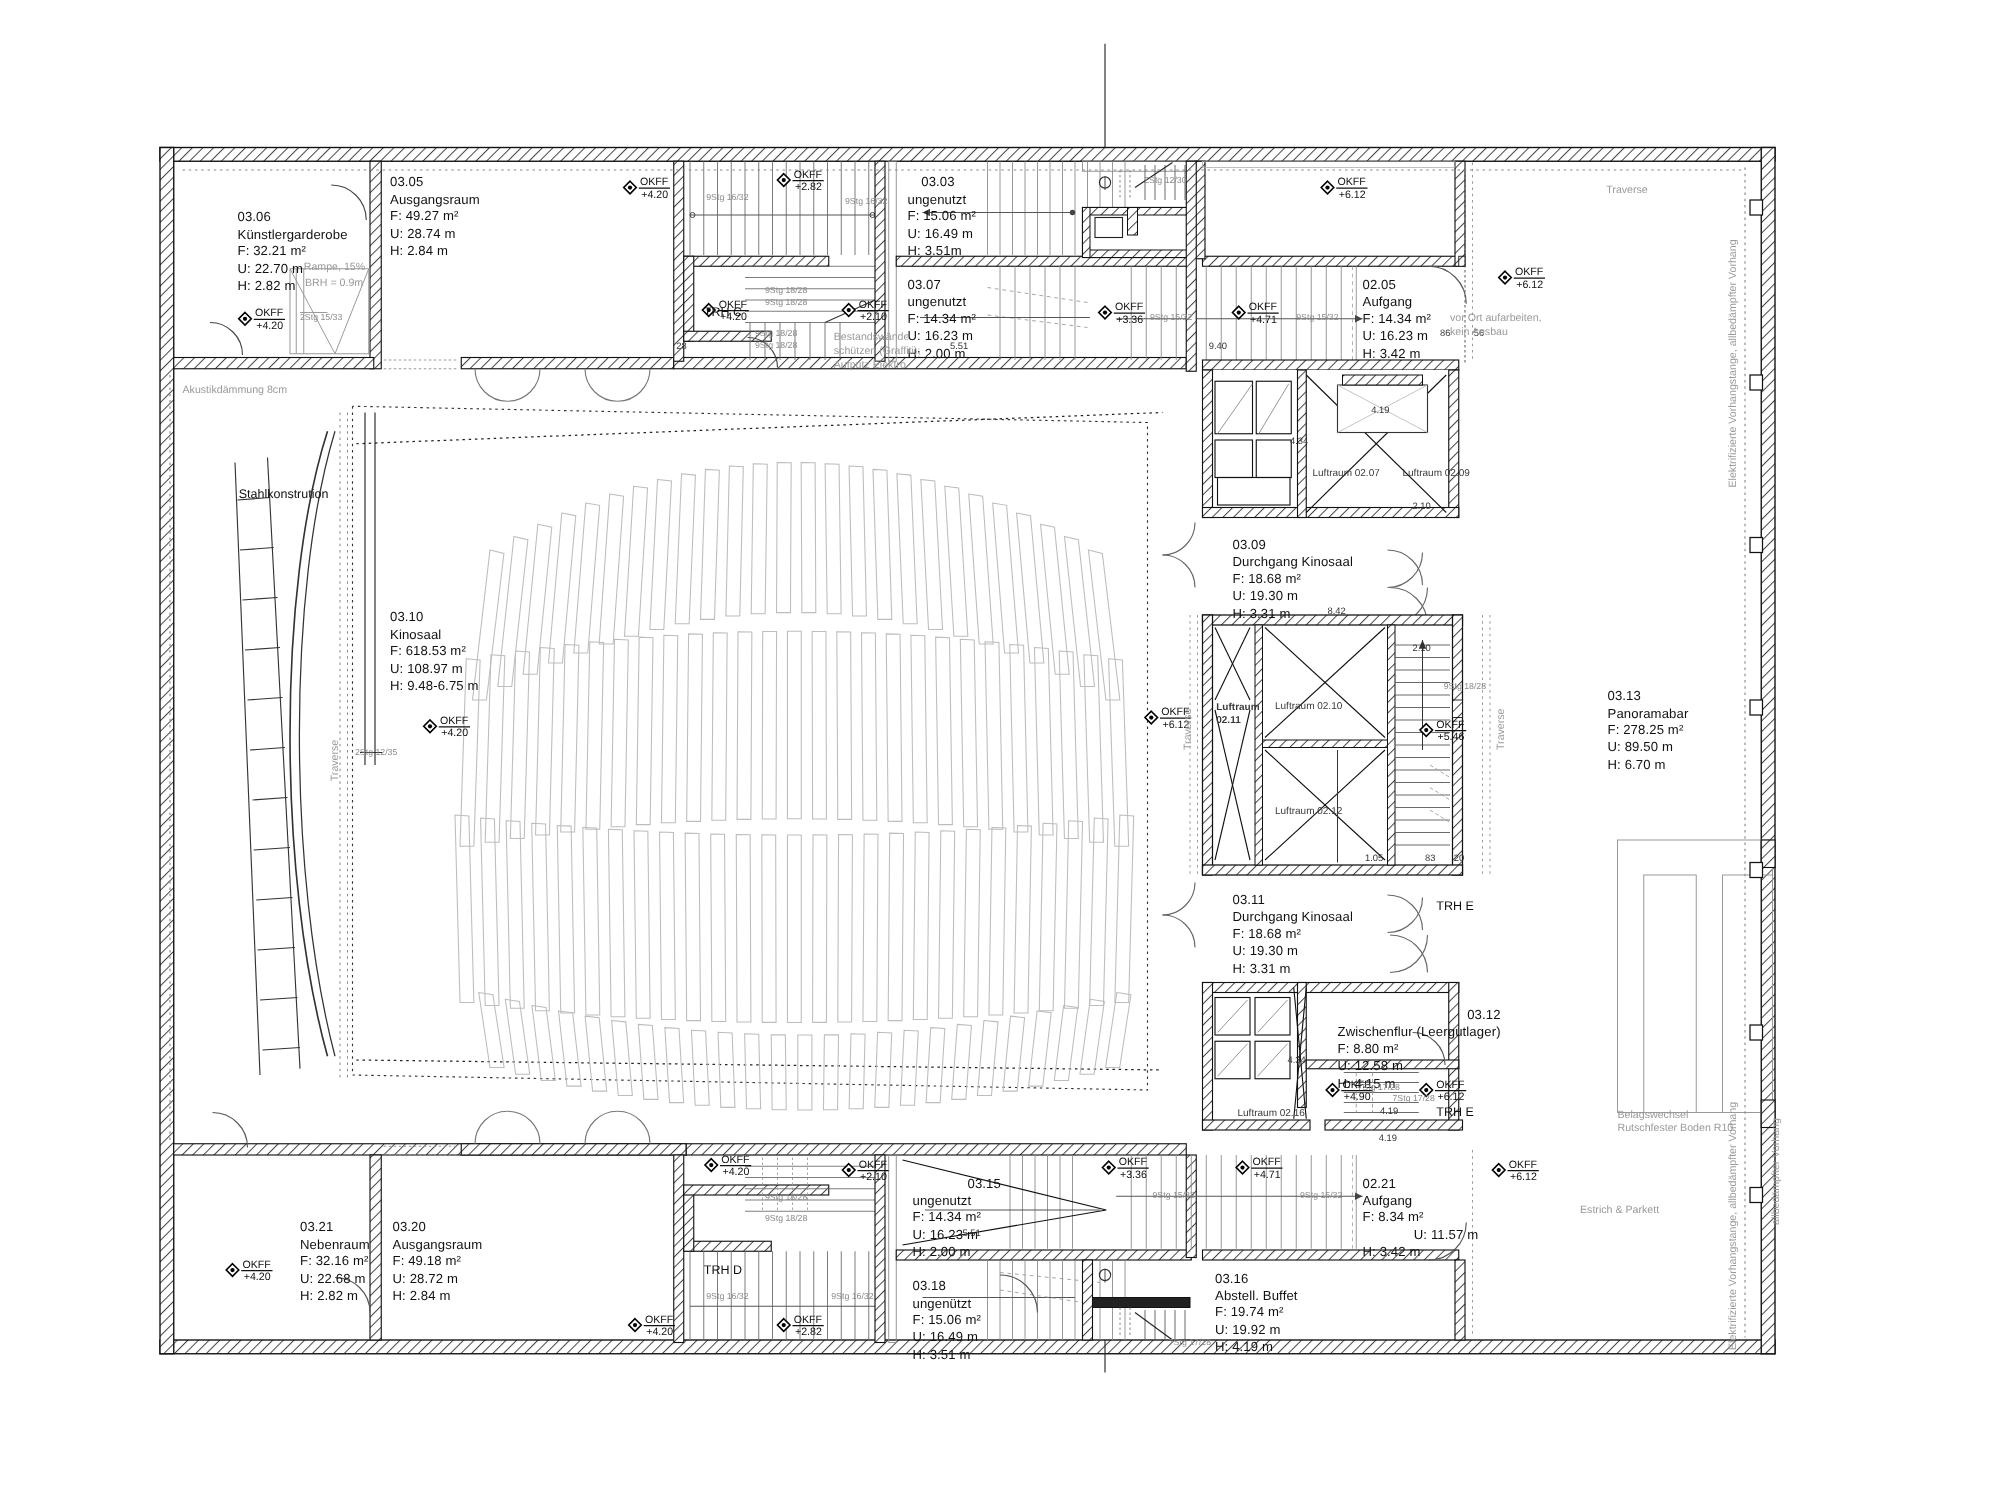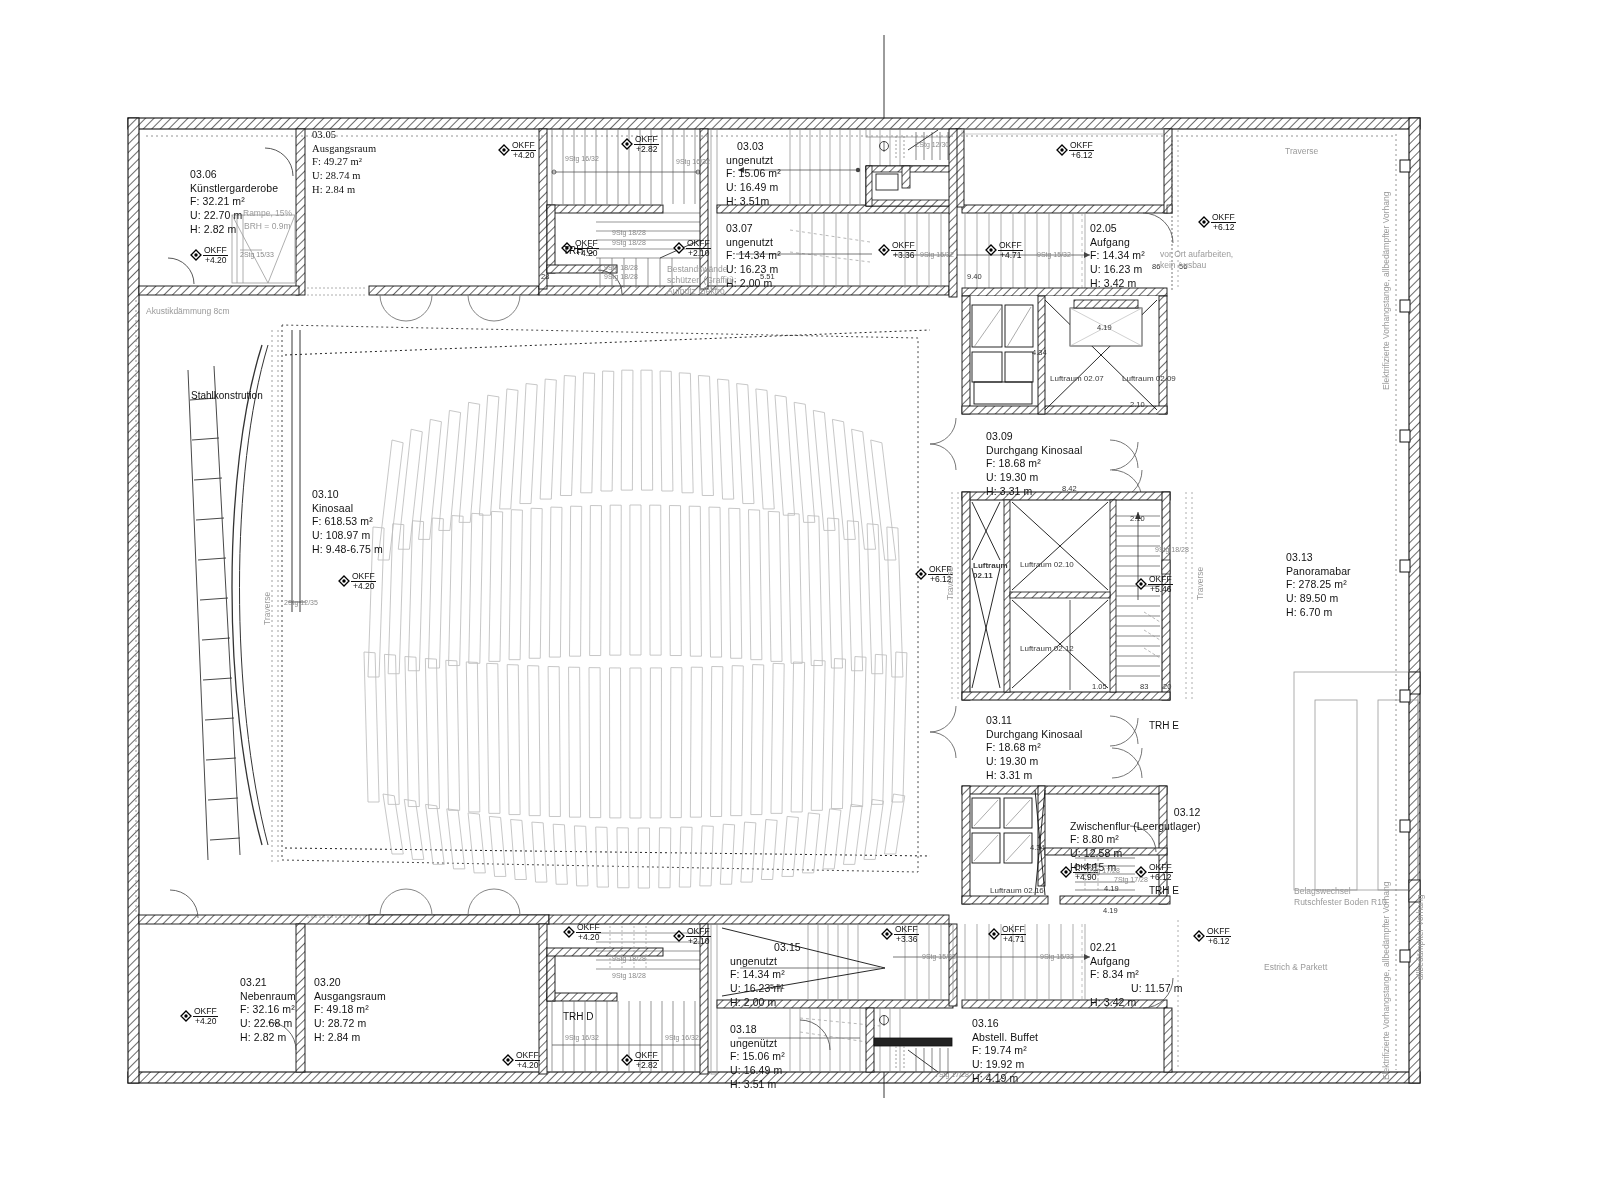--- a/index.html
+++ b/index.html
@@ -695,21 +695,21 @@
         <use xlink:href="#okffmark" x="679" y="936"></use>
         <use xlink:href="#okffmark" x="887" y="934"></use>
         <use xlink:href="#okffmark" x="994" y="934"></use>
         <use xlink:href="#okffmark" x="508" y="1060"></use>
         <use xlink:href="#okffmark" x="627" y="1060"></use>
       </g>
 </svg>
 
 <div id="rooms-layer">
       <div class="lbl room" style="left: 190px; top: 168px;"><span style="display: block;">03.06</span><span style="display: block;">Künstlergarderobe</span><span style="display: block;">F: 32.21 m²</span><span style="display: block;">U: 22.70 m</span><span style="display: block;">H: 2.82 m</span></div>
-      <div class="lbl room" style="left: 312px; top: 128px; font-family: Liberation Serif, serif;"><span style="display: block;">03.05</span><span style="display: block;">Ausgangsraum</span><span style="display: block;">F: 49.27 m²</span><span style="display: block;">U: 28.74 m</span><span style="display: block;">H: 2.84 m</span></div>
+      <div class="lbl room" style="left: 312px; top: 140px;"><span style="display: block;">03.05</span><span style="display: block;">Ausgangsraum</span><span style="display: block;">F: 49.27 m²</span><span style="display: block;">U: 28.74 m</span><span style="display: block;">H: 2.84 m</span></div>
       <div class="lbl room" style="left: 726px; top: 140px;"><span style="display: block; margin-left: 11px;">03.03</span><span style="display: block;">ungenutzt</span><span style="display: block;">F: 15.06 m²</span><span style="display: block;">U: 16.49 m</span><span style="display: block;">H: 3.51m</span></div>
       <div class="lbl room" style="left: 726px; top: 222px;"><span style="display: block;">03.07</span><span style="display: block;">ungenutzt</span><span style="display: block;">F: 14.34 m²</span><span style="display: block;">U: 16.23 m</span><span style="display: block;">H: 2.00 m</span></div>
       <div class="lbl room" style="left: 1090px; top: 222px;"><span style="display: block;">02.05</span><span style="display: block;">Aufgang</span><span style="display: block;">F: 14.34 m²</span><span style="display: block;">U: 16.23 m</span><span style="display: block;">H: 3.42 m</span></div>
       <div class="lbl room" style="left: 986px; top: 430px;"><span style="display: block;">03.09</span><span style="display: block;">Durchgang Kinosaal</span><span style="display: block;">F: 18.68 m²</span><span style="display: block;">U: 19.30 m</span><span style="display: block;">H: 3.31 m</span></div>
       <div class="lbl room" style="left: 312px; top: 488px;"><span style="display: block;">03.10</span><span style="display: block;">Kinosaal</span><span style="display: block;">F: 618.53 m²</span><span style="display: block;">U: 108.97 m</span><span style="display: block;">H: 9.48-6.75 m</span></div>
       <div class="lbl room" style="left: 1286px; top: 551px;"><span style="display: block;">03.13</span><span style="display: block;">Panoramabar</span><span style="display: block;">F: 278.25 m²</span><span style="display: block;">U: 89.50 m</span><span style="display: block;">H: 6.70 m</span></div>
       <div class="lbl room" style="left: 986px; top: 714px;"><span style="display: block;">03.11</span><span style="display: block;">Durchgang Kinosaal</span><span style="display: block;">F: 18.68 m²</span><span style="display: block;">U: 19.30 m</span><span style="display: block;">H: 3.31 m</span></div>
       <div class="lbl room" style="left: 1070px; top: 806px;"><span style="display: block; text-align: right;">03.12</span><span style="display: block;">Zwischenflur (Leergutlager)</span><span style="display: block;">F: 8.80 m²</span><span style="display: block;">U: 12.58 m</span><span style="display: block;">H: 4.15 m</span></div>
       <div class="lbl room" style="left: 240px; top: 976px;"><span style="display: block;">03.21</span><span style="display: block;">Nebenraum</span><span style="display: block;">F: 32.16 m²</span><span style="display: block;">U: 22.68 m</span><span style="display: block;">H: 2.82 m</span></div>
       <div class="lbl room" style="left: 314px; top: 976px;"><span style="display: block;">03.20</span><span style="display: block;">Ausgangsraum</span><span style="display: block;">F: 49.18 m²</span><span style="display: block;">U: 28.72 m</span><span style="display: block;">H: 2.84 m</span></div>

